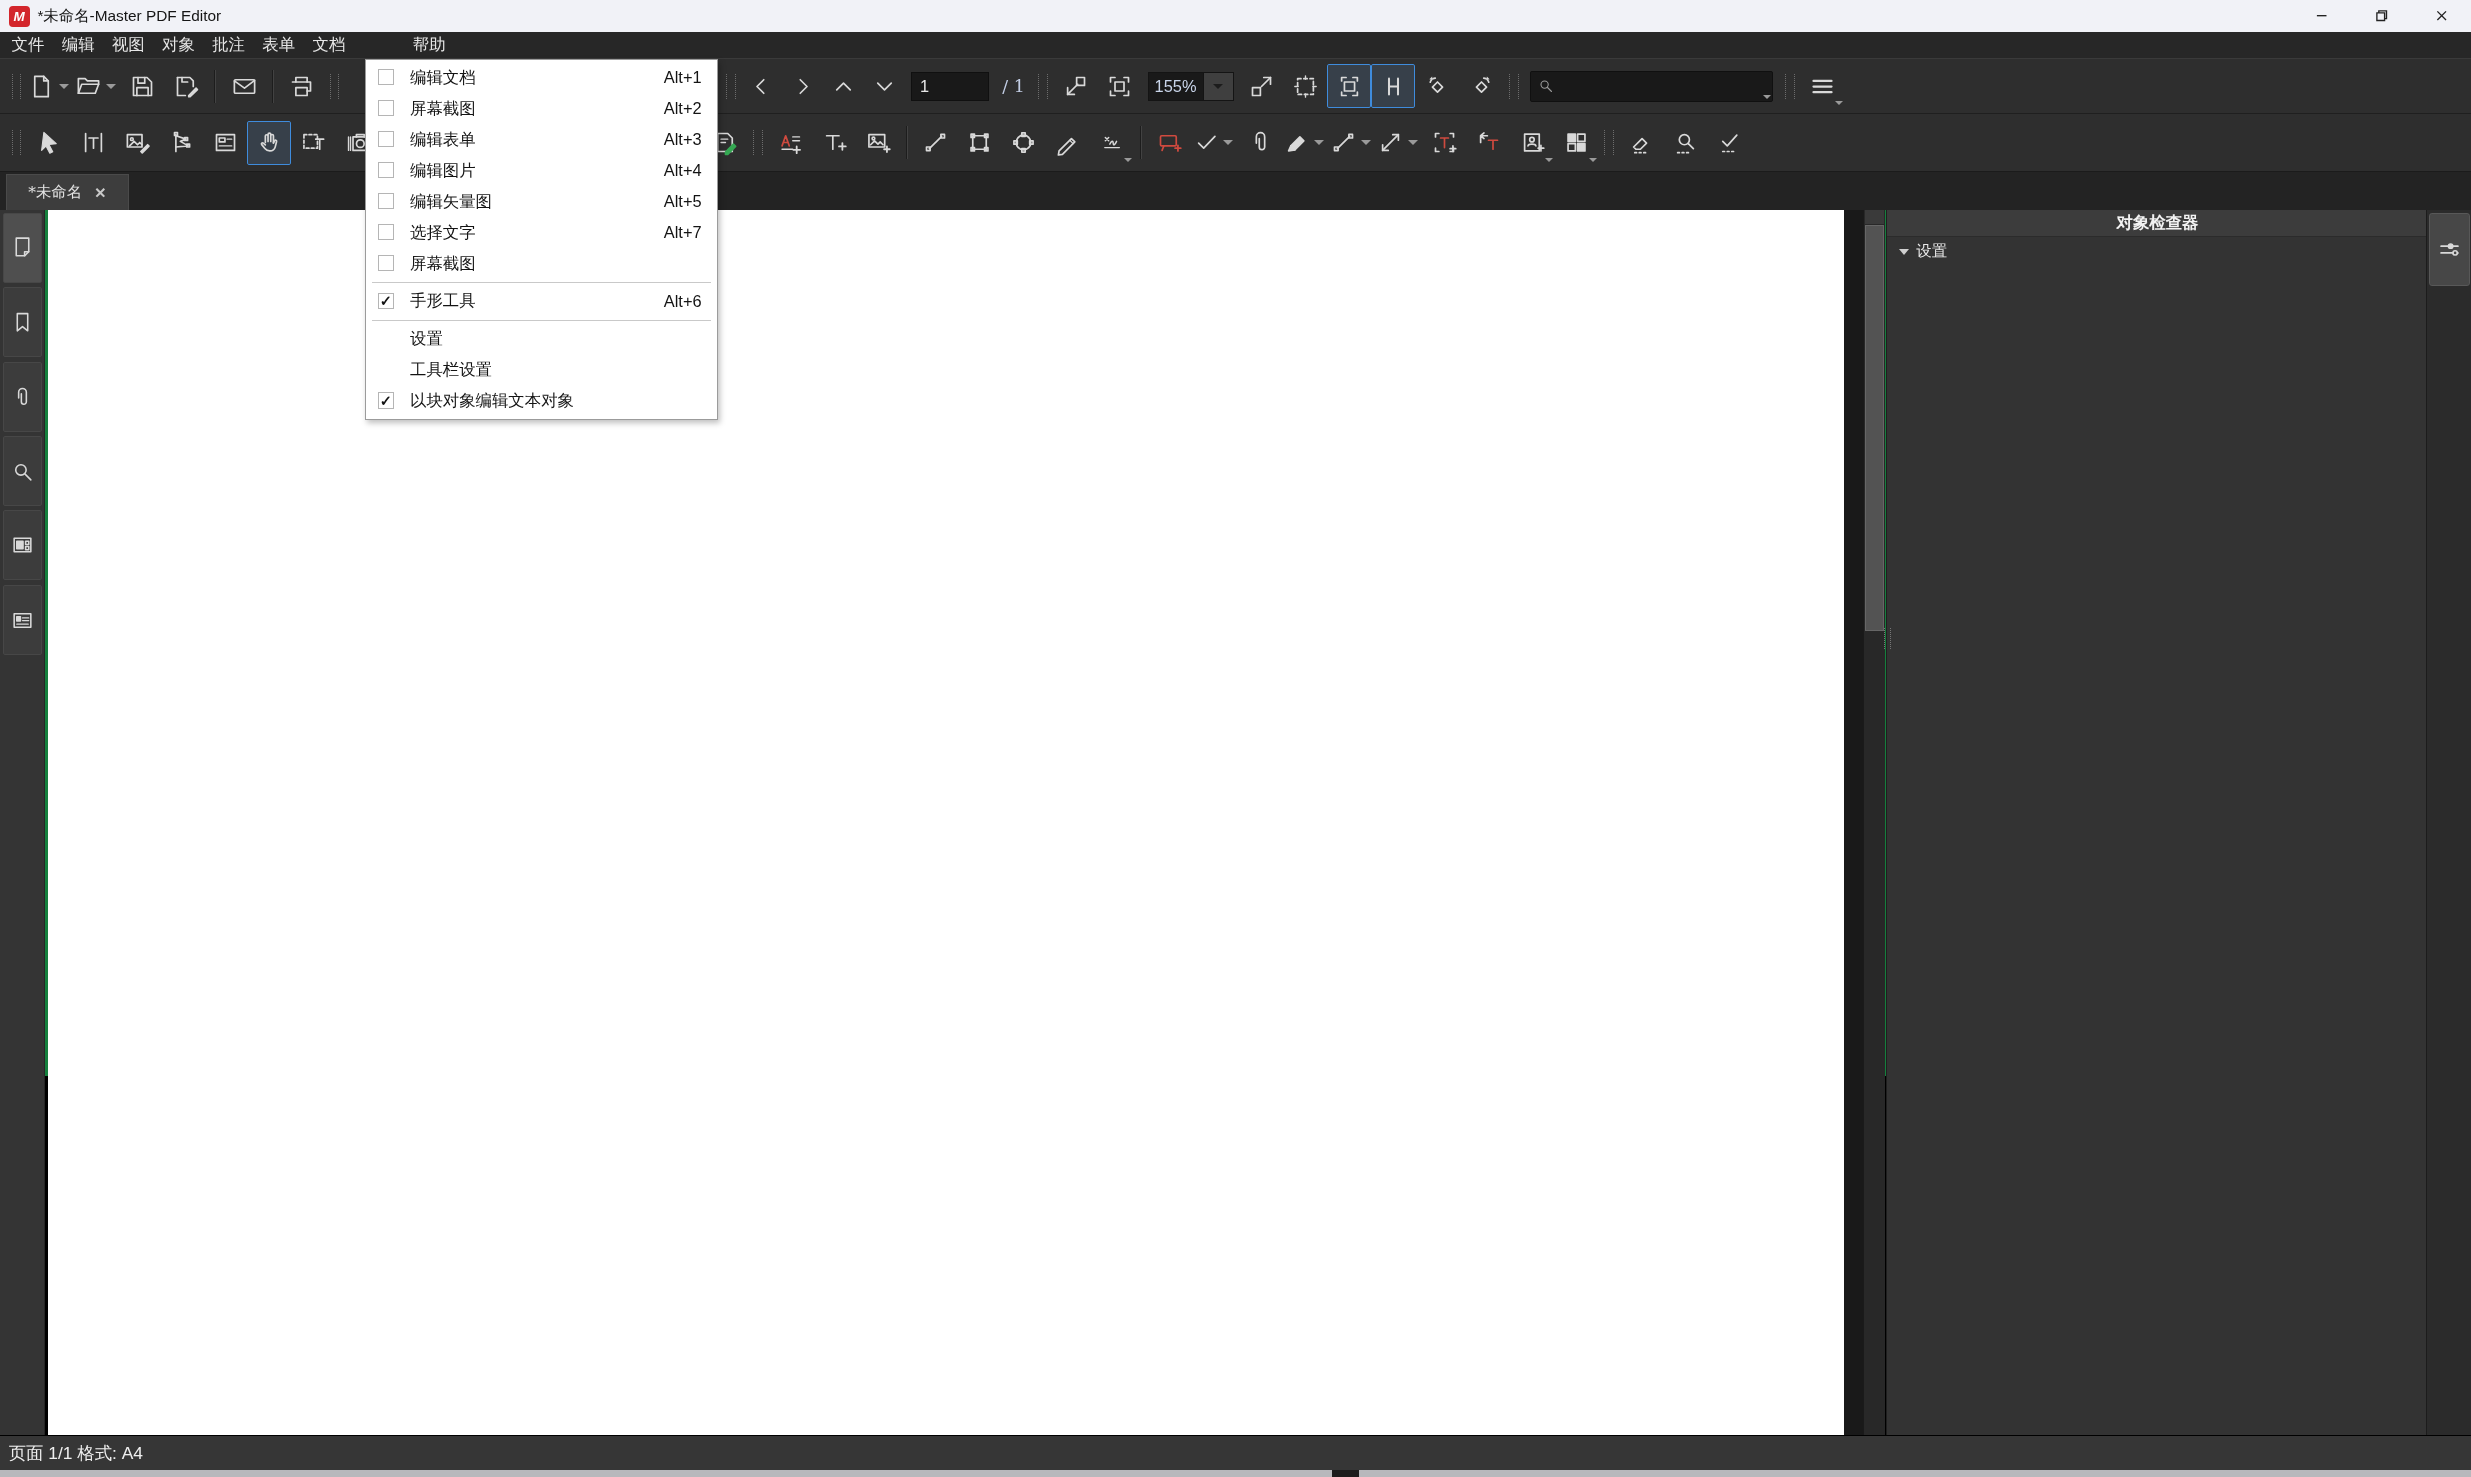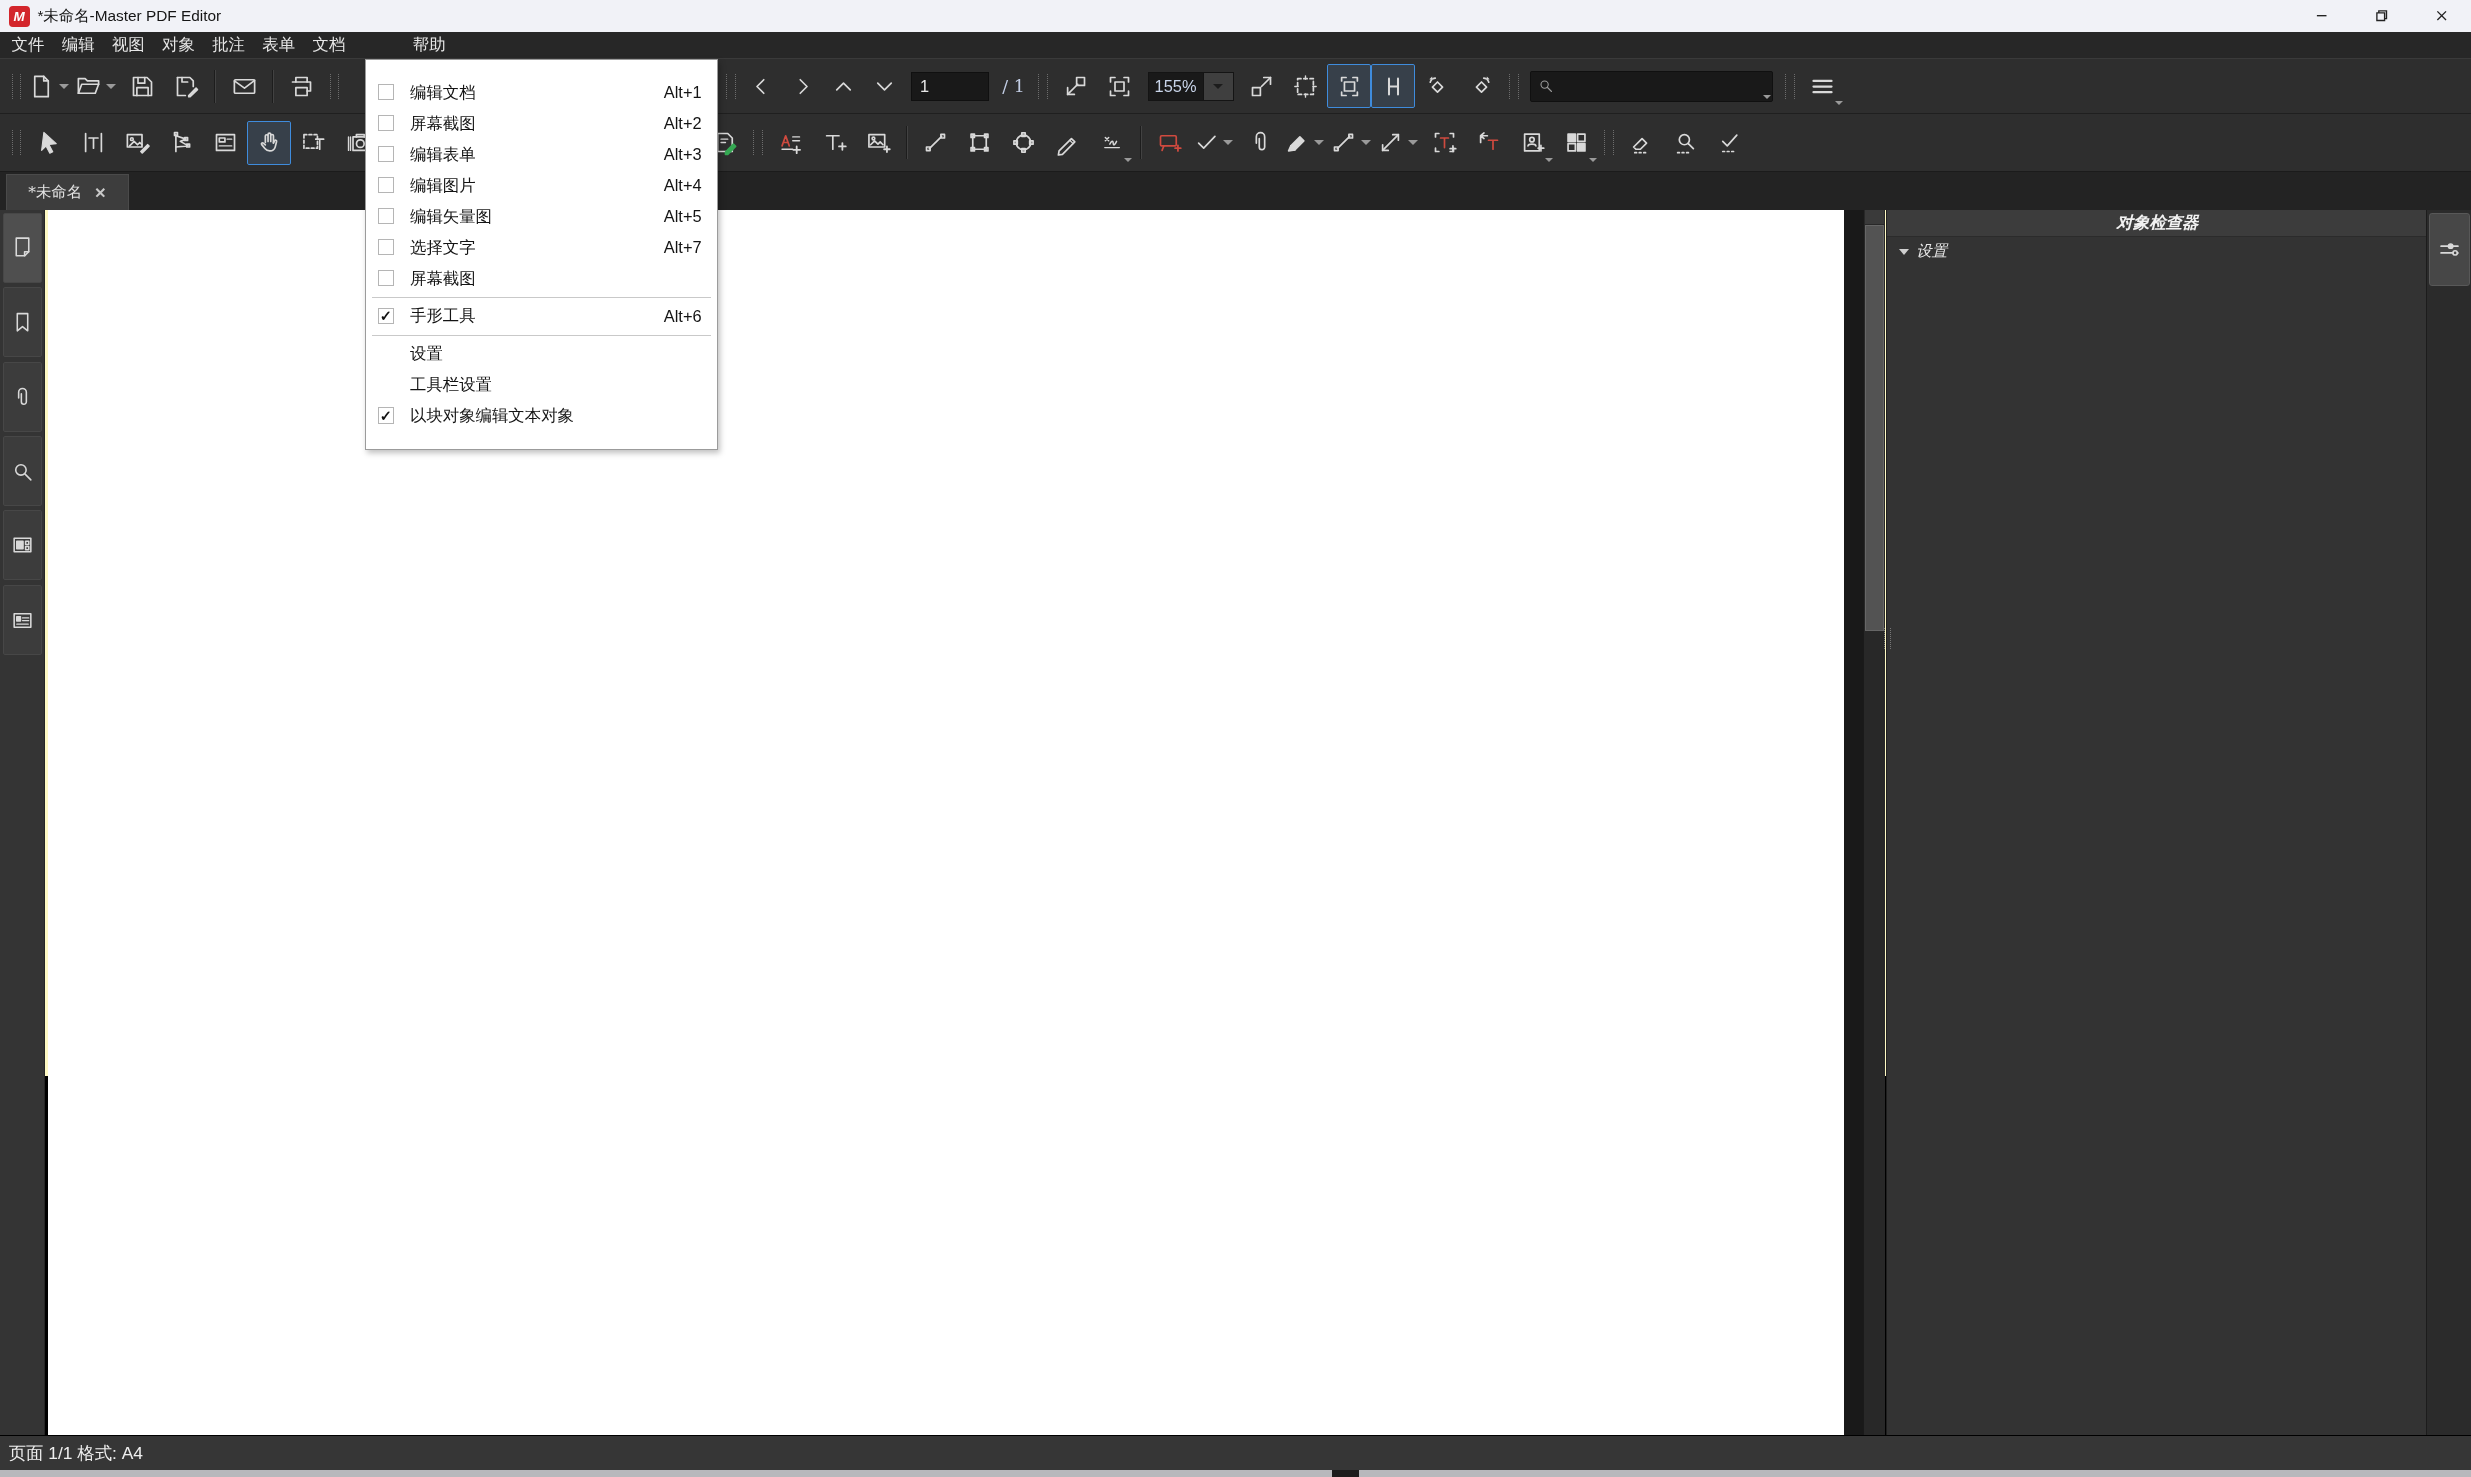--- a/index.html
+++ b/index.html
@@ -44,21 +44,21 @@
   .searchbox{width:241px;height:29px;background:#191919;border:1px solid #101010;border-radius:1.9px;
              display:flex;align-items:center;position:relative;margin:0 5.8px;}
   .searchbox .ic{width:17.4px;height:17.4px;margin-left:5.8px;stroke:#9a9a9a;}
   
   .tabbar{position:absolute;left:0;top:172px;width:2472px;height:39px;background:#232323;}
   .tab{position:absolute;left:5.8px;top:1.9px;height:37px;width:123px;background:#3d3d3d;
        display:flex;align-items:center;justify-content:center;gap:12px;border:1px solid #4a4a4a;border-bottom:none;box-sizing:border-box;}
   .tablabel{color:#e3e3e3;font-size:15.4px;font-family:"DejaVu Serif",serif;}
   .tabclose{color:#2a2a2a;background:none;font-size:14.5px;font-weight:bold;color:#c9c9c9;}
   
-  .content{position:absolute;left:0;top:210px;width:2472px;height:866px;background:#fef9c3;font-style:italic;}
+  .content{position:absolute;left:0;top:210px;width:2472px;height:866px;background:#15803d;}
   .sidecol{position:absolute;left:0;top:0;width:44px;height:1225px;background:#343434;border-right:1px solid #262626;}
   .stile{position:absolute;left:2.9px;width:39px;height:70px;background:#3c3c3c;border:1px solid #474747;
          box-sizing:border-box;display:flex;align-items:center;justify-content:center;border-radius:1.9px;}
   .stile.sel{background:#4f4f4f;}
   .stile .ic{width:25px;height:25px;}
   .page{position:absolute;left:48px;top:0;width:1796px;height:1225px;background:#ffffff;}
   .vgap{position:absolute;left:1844px;top:0;width:19.3px;height:1225px;background:#191919;}
   .vscroll{position:absolute;left:1863px;top:0;width:21px;height:1225px;background:#282828;border-left:1px solid #1a1a1a;}
   .vsbtn{position:absolute;left:1px;top:0;width:19.3px;height:13.5px;background:#3a3a3a;}
   .vsthumb{position:absolute;left:1px;top:14.5px;width:19.3px;height:406px;background:#535353;border:1px solid #666;box-sizing:border-box;}
@@ -75,21 +75,21 @@
   .rightstrip{position:absolute;left:2426px;top:0;width:45px;height:1225px;background:#2b2b2b;border-left:1px solid #1c1c1c;}
   .rtab{position:absolute;left:1.9px;top:2.9px;width:41px;height:73px;background:#474747;border:1px solid #585858;
         border-radius:2.9px;display:flex;align-items:center;justify-content:center;box-sizing:border-box;}
   
   .statusbar{position:absolute;left:0;top:1436px;width:2472px;height:34px;background:#363636;
              display:flex;align-items:center;color:#efefef;font-size:17.4px;padding-left:8.7px;box-sizing:border-box;}
   .bottomstrip{position:absolute;left:0;top:1470px;width:2472px;height:7.7px;background:#b7b8bc;}
   .notch{position:absolute;left:1332px;top:0;width:27px;height:7.7px;background:#1c1c1c;}
   
   .popup{position:absolute;left:365px;top:59px;width:351px;background:#ffffff;border:1px solid #9b9b9b;
-         box-shadow:1.9px 2.9px 5.8px rgba(0,0,0,.25);z-index:50;padding:17px 0;}
+         box-shadow:1.9px 2.9px 5.8px rgba(0,0,0,.25);z-index:50;padding:2px 0;}
   .prow{height:31px;display:flex;align-items:center;position:relative;}
   .pcheck{position:absolute;left:11.6px;top:6.8px;width:16.4px;height:16.4px;border:1px solid #b5b5b5;background:#fff;
           display:flex;align-items:center;justify-content:center;font-size:14.5px;font-weight:bold;color:#111;box-sizing:border-box;}
   .plabel{margin-left:44px;font-size:16.4px;color:#141414;}
   .pshort{margin-left:auto;margin-right:15.4px;font-size:16.4px;color:#141414;}
   .psep{height:1px;background:#c9c9c9;margin:2.9px 5.8px;}
 </style>
 </head>
 <body>
 

